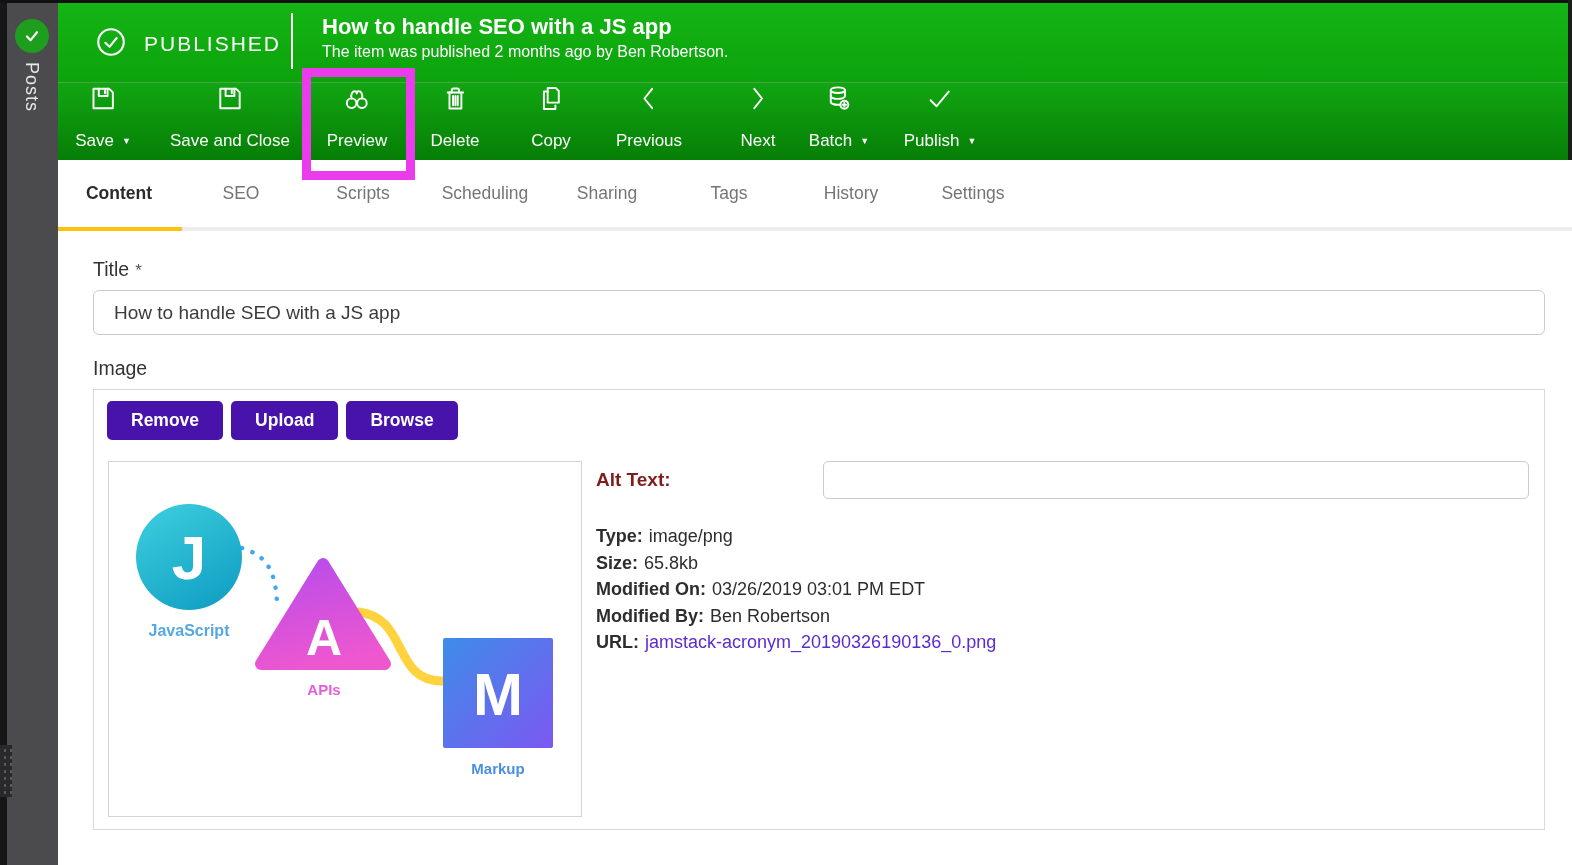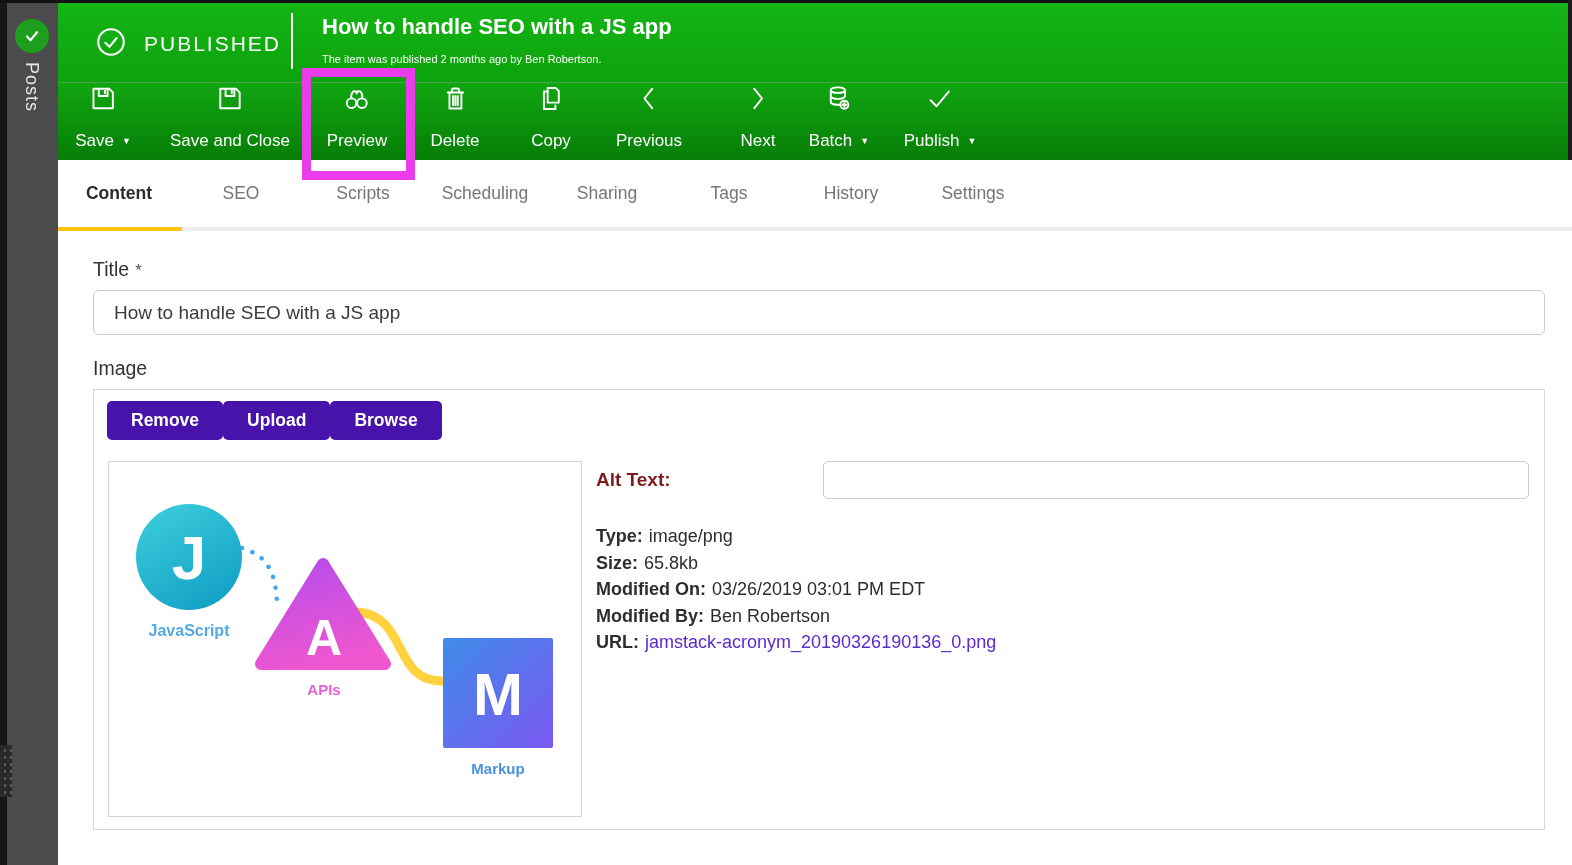--- a/index.html
+++ b/index.html
@@ -15,21 +15,21 @@
   .drag-handle { position:absolute; left:-7px; top:745px; width:12px; height:52px; background:#29292b;
                  background-image:radial-gradient(#5a5a5a 1px, transparent 1.4px); background-size:6px 7px; background-position:2px 2px; }
 
   
   .header { position:absolute; left:58px; top:0; right:0; height:82px; background:linear-gradient(#15b515, #0ca30c); z-index:4;padding-left:43px; }
   .status-wrap { position:absolute; left:36px; top:25px; display:flex; align-items:center; gap:16px; }
   .status-text { color:#fff; font-size:21px; letter-spacing:2px; }
   .header-divider { position:absolute; left:233px; top:13px; width:2px; height:56px; background:#fff; }
   .header-titles { position:absolute; left:264px; top:14px; color:#fff; }
   .header-title { font-size:22px; font-weight:700; }
-  .header-subtitle { font-size:11px; margin-top:13px; font-weight:400; }
+  .header-subtitle { font-size:16px; margin-top:3px; font-weight:400; }
 
   
   .toolbar { position:absolute; left:58px; top:82px; right:0; height:78px; background:linear-gradient(#11a611, #067e06); border-top:1px solid rgba(255,255,255,.28); z-index:4; }
   .tbtn { position:absolute; top:0; height:100%; transform:translateX(-50%); display:flex; flex-direction:column; align-items:center; justify-content:flex-end; padding-bottom:9px; gap:17px; color:#fff; cursor:pointer; }
   .tbtn .lblrow { display:flex; align-items:center; gap:8px; font-size:17px; white-space:nowrap; }
   .caret { font-size:9px; line-height:1; color:#fff; }
   .tico { width:32px; height:32px; }
   .tico * { stroke:#fff; stroke-width:1.5; fill:none; stroke-linecap:round; stroke-linejoin:round; }
 
   .preview-highlight { position:absolute; left:302px; top:68px; width:113px; height:112px; border:9px solid #ea3cea; z-index:20; }
@@ -45,21 +45,21 @@
   .content { position:absolute; left:58px; top:231px; right:0; bottom:0; background:#fff; padding:0 27px 0 35px; }
   .field-label { margin-top:27px; font-size:19.5px; color:#333; }
   .req { color:#555; margin-left:6px; font-size:17px; }
   .title-input { margin-top:9px; width:100%; height:45px; border:1px solid #cbcbcb; border-radius:6px; font-size:19px; color:#3c3c3c; padding:0 20px; font-family:"Liberation Sans", sans-serif; outline:none; }
 
   .image-label { margin-top:22px; font-size:19.5px; color:#333; }
   .section-box { margin-top:9px; border:1px solid #d9d9d9; height:441px; position:relative; background:#fff; }
   .section-head { display:flex; align-items:center; justify-content:space-between; padding:11px 14px 11px 13px; }
   .attach-left { display:flex; align-items:center; gap:9px; }
   .attach-msg { font-size:19px; color:#2e2e2e; }
-  .btn-row { display:flex; gap:0; }
+  .btn-row { display:flex; gap:8px; }
   .pbtn { background:#4713aa; color:#fff; border:none; border-radius:5px; font-size:17.5px; font-weight:700; padding:0 24px; height:39px; cursor:pointer; font-family:"Liberation Sans", sans-serif; }
 
   .thumb-box { position:absolute; left:14px; top:71px; width:474px; height:356px; border:1px solid #d4d4d4; background:#fff; }
 
   .meta-col { position:absolute; left:502px; top:71px; right:15px; }
   .alt-row { display:flex; align-items:center; }
   .alt-label { width:227px; font-size:19px; font-weight:700; color:#7f1d1d; }
   .alt-input { flex:1; height:38px; border:1px solid #cbcbcb; border-radius:5px; font-size:17px; padding:0 12px; outline:none; font-family:"Liberation Sans", sans-serif; }
   .meta-list { margin-top:24px; font-size:18px; color:#2d2d2d; }
   .meta-line { line-height:26.5px; }

